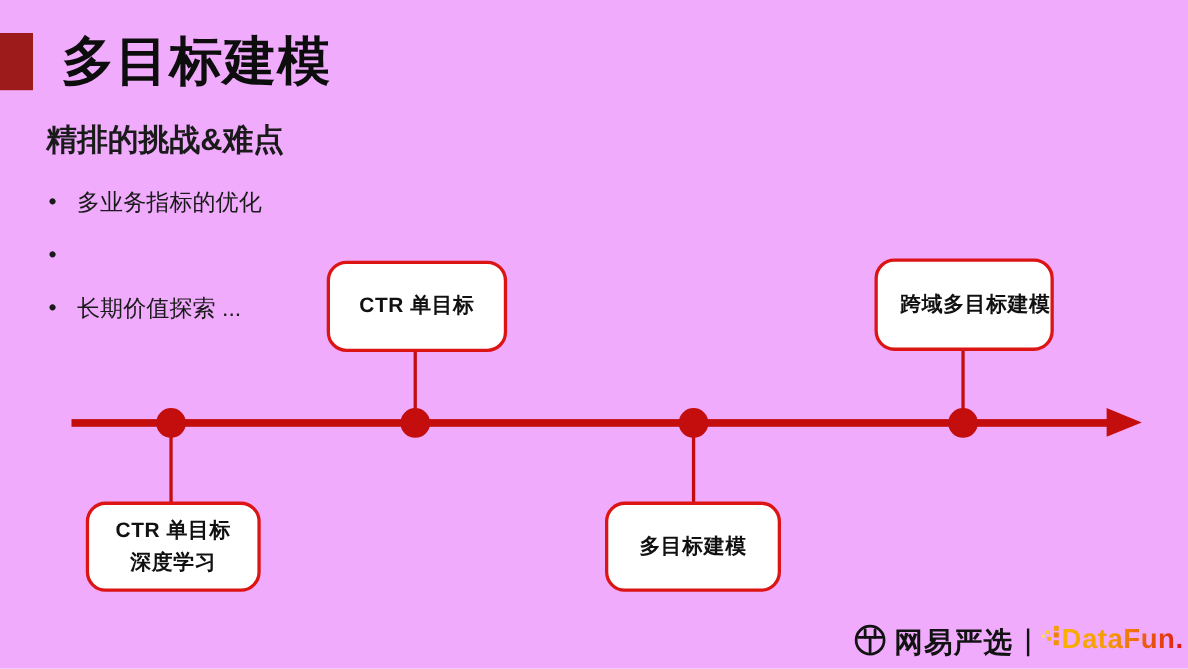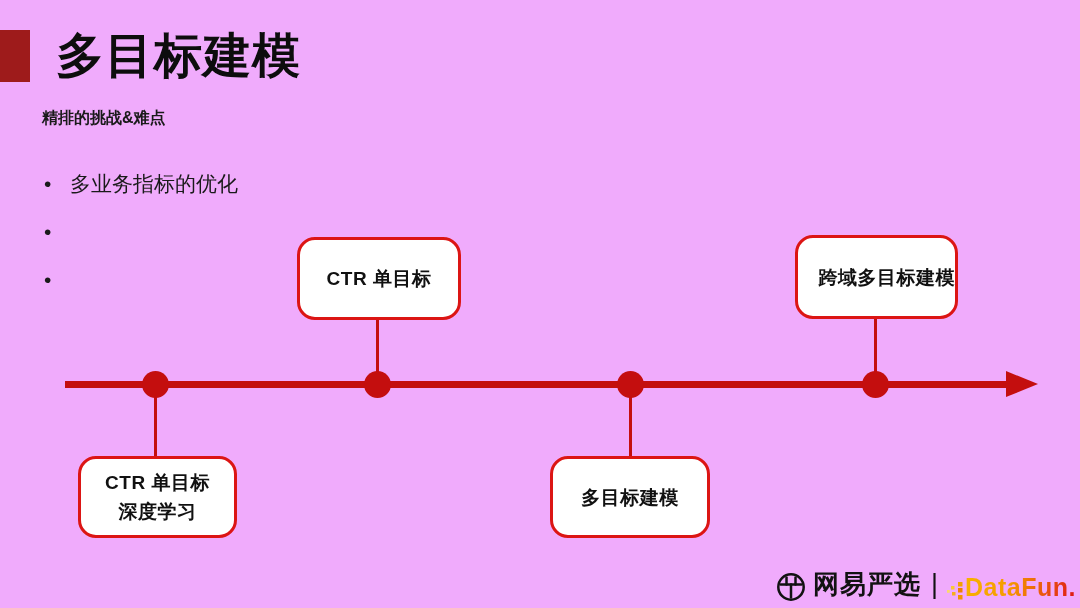--- a/index.html
+++ b/index.html
@@ -16,21 +16,21 @@
     position:absolute; left:0; top:30px; width:30px; height:52px;
     background:#9E1B1B;
   }
   .page-title {
     position:absolute; left:56px; top:24px;
     font-size:48px; font-weight:900; color:#0d0d0d; letter-spacing:1px;
     white-space:nowrap;
   }
   .subtitle {
     position:absolute; left:42px; top:108px;
-    font-size:16px; font-weight:700; color:#1a1a1a; white-space:nowrap;text-align:center;
+    font-size:28px; font-weight:700; color:#1a1a1a; white-space:nowrap;text-align:center;
   }
 
   
   .bullets {
     position:absolute; left:44px; top:170px; list-style:none;
   }
   .bullet-row {
     display:flex; align-items:center; height:27px; margin-bottom:21px;
     font-size:21px; color:#1a1a1a; white-space:nowrap;
   }
@@ -68,21 +68,21 @@
     letter-spacing:0.5px; z-index:2; white-space:nowrap;
   }
   .box-1 { left:78px;  top:456px; width:159px; height:82px; }
   .box-2 { left:297px; top:237px; width:164px; height:83px; }
   .box-3 { left:550px; top:456px; width:160px; height:82px; }
   .box-4 { left:795px; top:235px; width:163px; height:84px;align-items:flex-end; }
 
   
   .brand-row {
     position:absolute; right:4px; bottom:6px;
-    display:flex; align-items:flex-end;
+    display:flex; align-items:flex-start;
   }
   .yanxuan-logo { width:30px; height:30px; margin-right:7px; }
   .yanxuan-name {
     font-size:26px; font-weight:700; color:#121212; letter-spacing:1px;
     white-space:nowrap;
   }
   .brand-divider {
     font-size:27px; font-weight:400; color:#121212; margin:0 8px 2px 10px;
   }
   .datafun-dots { width:18px; height:22px; margin-right:1px; }
@@ -105,20 +105,21 @@
   <ul class="bullets">
     <li class="bullet-row">
       <span class="bullet-dot">•</span>
       <span>多业务指标的优化</span>
     </li>
     <li class="bullet-row">
       <span class="bullet-dot">•</span>
     </li>
     <li class="bullet-row">
       <span class="bullet-dot">•</span>
+      <span>长期价值探索 ...</span>
     </li>
   </ul>
 
   <div class="tl-axis"></div>
   <div class="tl-arrow"></div>
 
   <div class="tl-connector conn-1"></div>
   <div class="tl-connector conn-2"></div>
   <div class="tl-connector conn-3"></div>
   <div class="tl-connector conn-4"></div>

